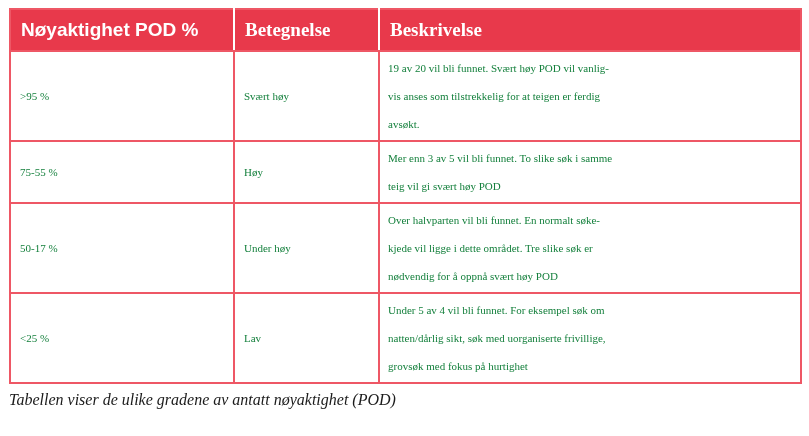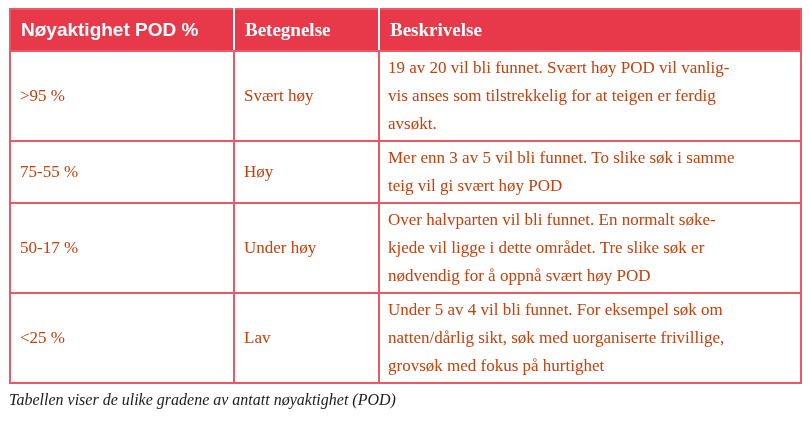--- a/index.html
+++ b/index.html
@@ -36,22 +36,22 @@
     vertical-align: middle;
     border-bottom: 2px solid #ee5765;
   }
   thead th + th {
     border-left: 2px solid #ffffff;
     font-family: Liberation Serif, serif;
   }
   tbody td {
     border: 2px solid #ee5765;
     font-family: "Liberation Serif", serif;
-    font-size: 17px;
-    color: #c2410c;
+    font-size: 11px;
+    color: #15803d;
     vertical-align: middle;
     padding: 2px 9px;
     line-height: 28px;
   }
   tbody td.desc {
     white-space: pre-line;
     padding: 2px 8px;
   }
   p.caption {
     margin: 7px 0 0 0;

